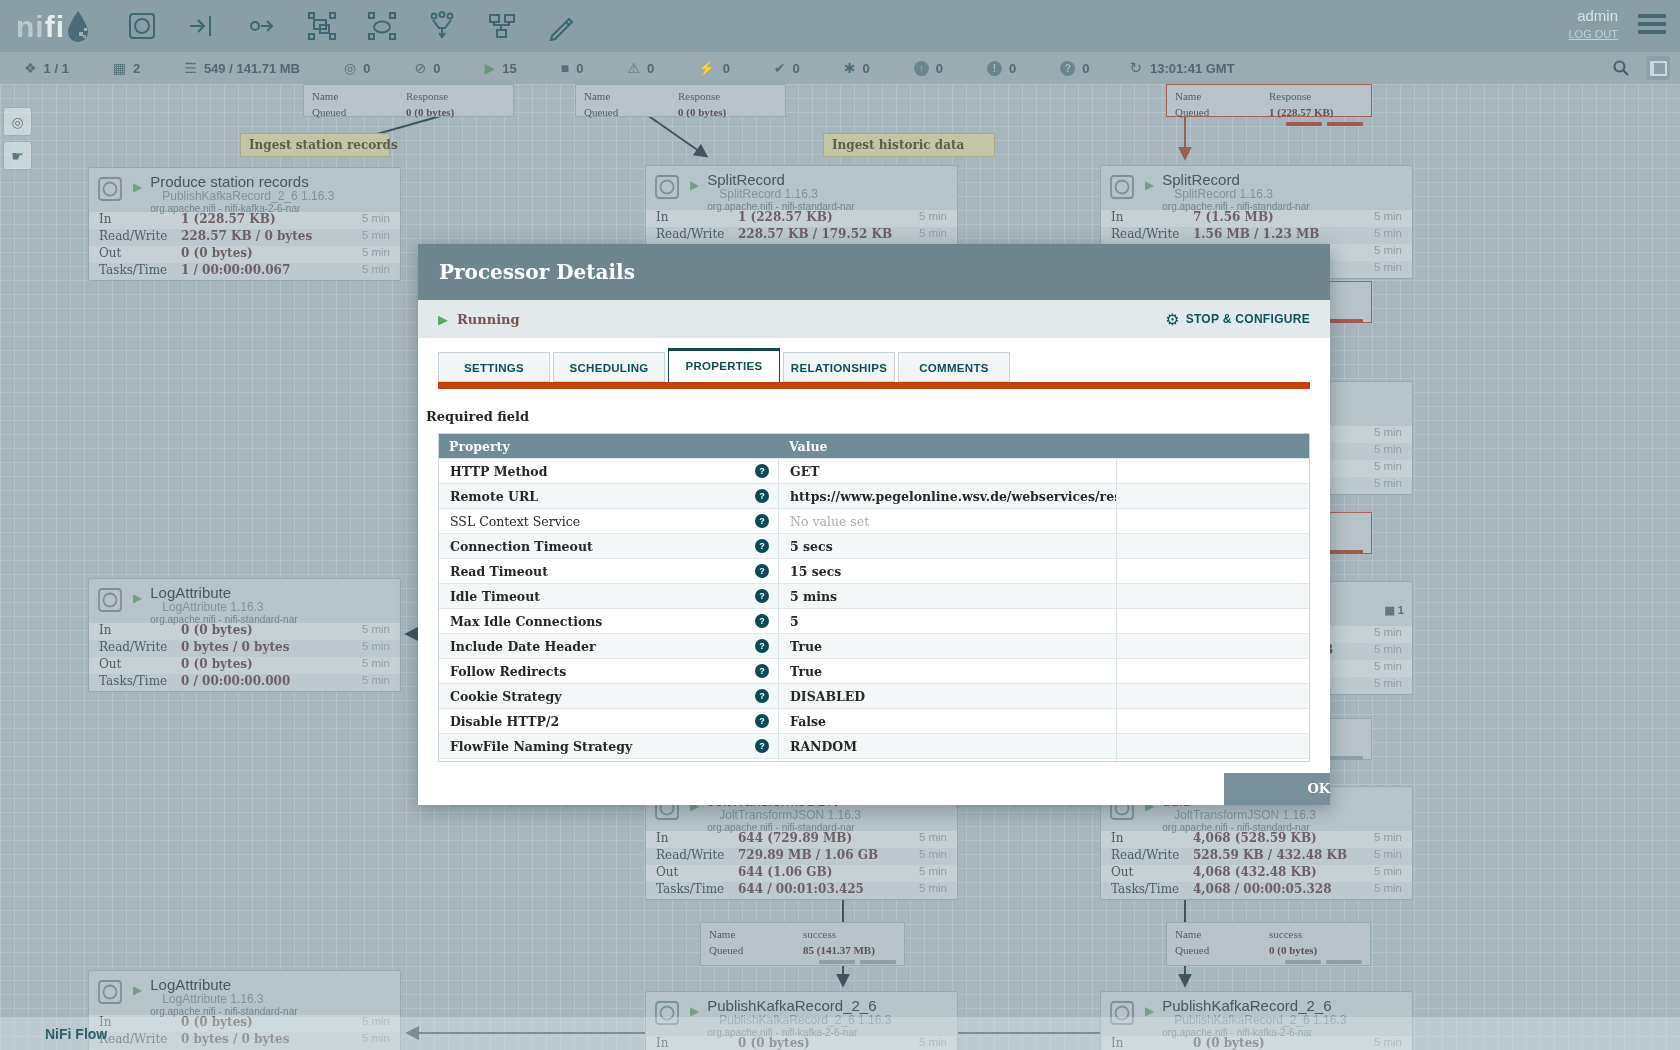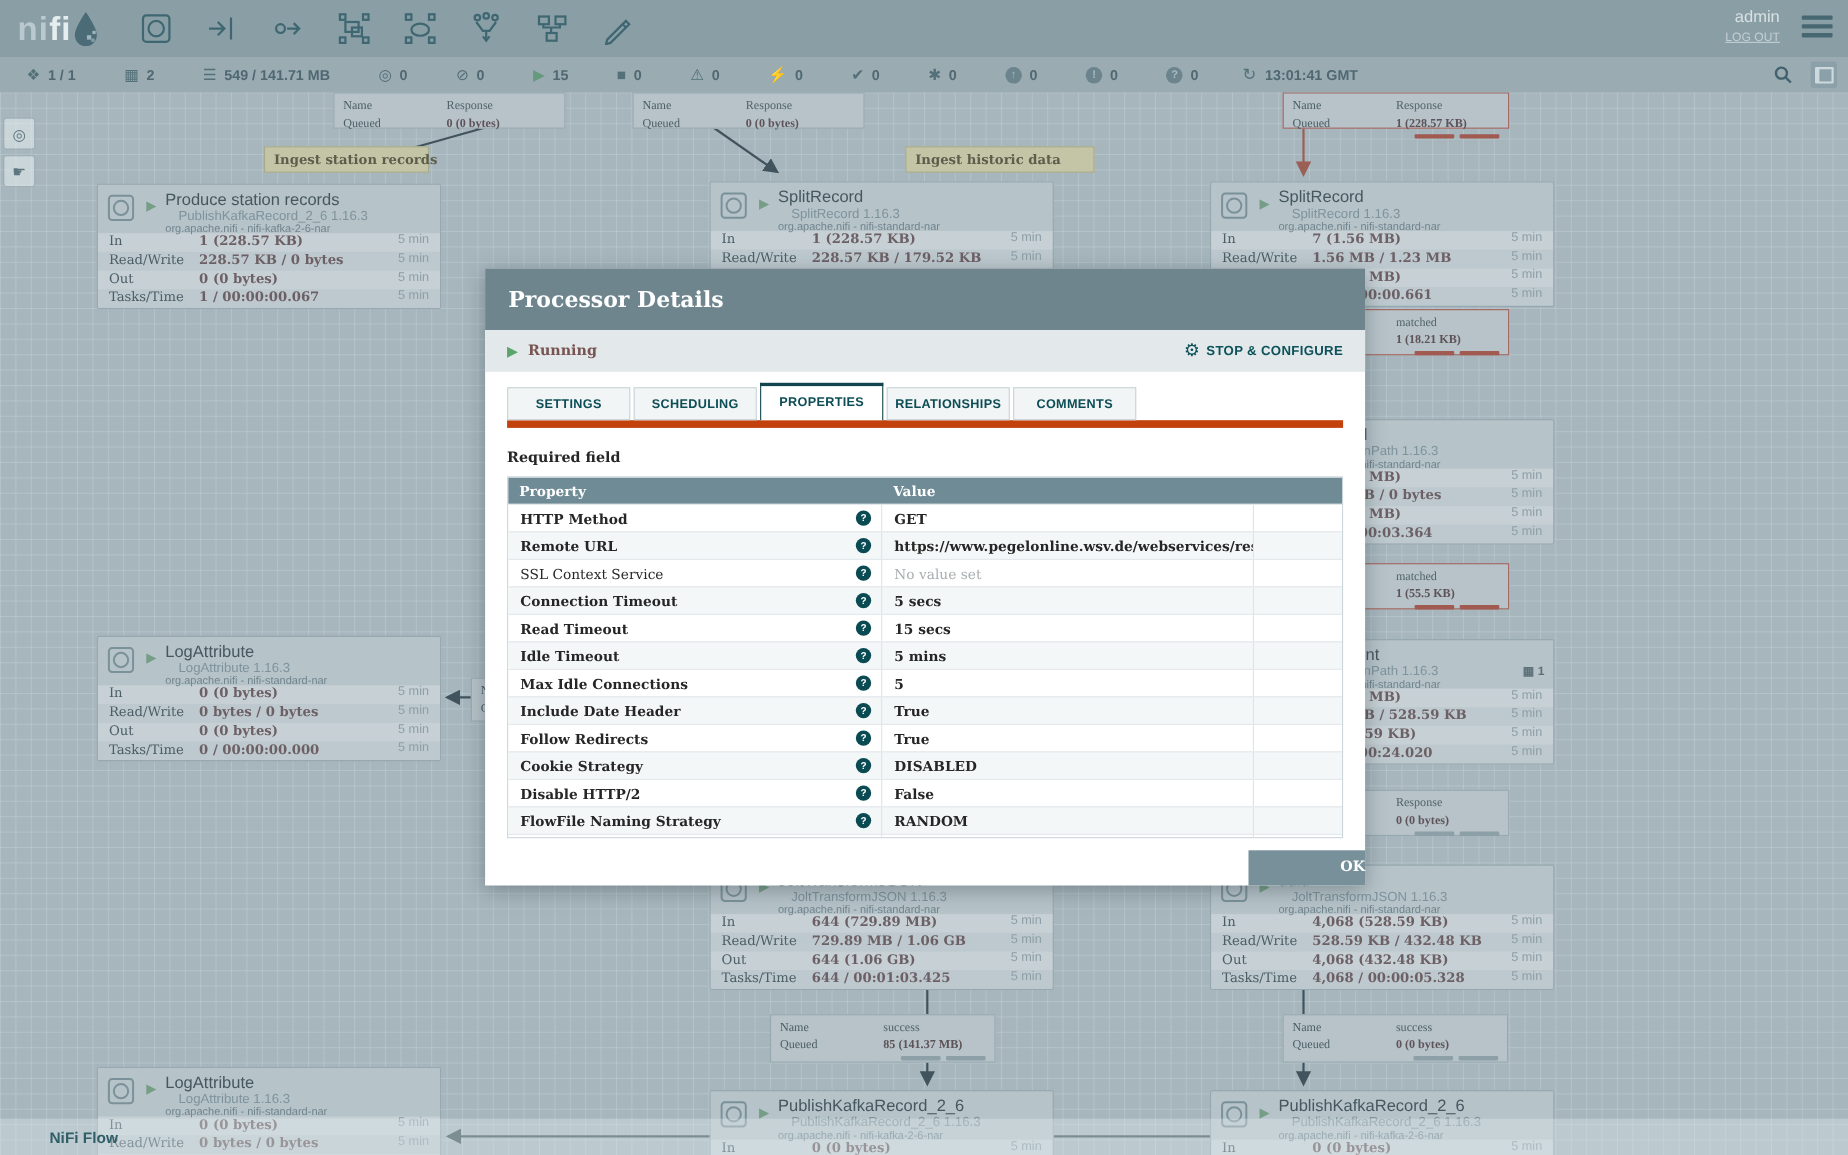--- a/index.html
+++ b/index.html
@@ -66,32 +66,32 @@
   .cv{color:#53646c;}
   .cv.b{font-weight:bold;color:#5d5358;}
   .cbars{display:flex;gap:5px;justify-content:flex-end;margin-top:2px;}
   .cbar{width:36px;height:4px;background:#8da0a8;border-radius:1px;}
   .conn.red .cbar{background:#a05a50;}
 
   .footer{position:absolute;left:0;top:1017px;width:1680px;height:33px;background:rgba(224,233,236,.38);z-index:3;display:flex;align-items:center;}
   .crumb{margin-left:45px;font-size:14px;font-weight:bold;color:#2f5d68;cursor:pointer;}
 
   
-  .dialog{position:absolute;left:441px;top:244px;width:800px;height:561px;background:#fff;z-index:10;box-shadow:0 4px 18px rgba(30,45,52,.35);}
+  .dialog{position:absolute;left:418px;top:244px;width:912px;height:561px;background:#fff;z-index:10;box-shadow:0 4px 18px rgba(30,45,52,.35);}
   .dlg-head{height:56px;background:#6f858e;color:#fff;font-family:"DejaVu Serif",serif;font-weight:bold;font-size:20px;line-height:56px;padding-left:21px;}
   .dlg-state{height:38px;background:#e3e8ea;display:flex;align-items:center;padding:0 20px;}
   .dlg-state .play{color:#5aa56b;font-size:13px;}
   .dlg-state .stxt{font-family:"DejaVu Serif",serif;font-weight:bold;font-size:13px;color:#775351;margin-left:9px;}
   .dlg-action{margin-left:auto;display:flex;align-items:center;gap:6px;cursor:pointer;}
   .dlg-action .gear{font-size:16px;color:#0d525b;}
   .dlg-action .atxt{font-size:12px;font-weight:bold;letter-spacing:.3px;color:#0d525b;}
   .tabs{display:flex;margin:14px 20px 0;border-bottom:7px solid #c2410c;}
   .tab{width:112px;height:30px;line-height:30px;text-align:center;font-size:11.5px;font-weight:bold;letter-spacing:.3px;color:#0d4d55;background:#f2f5f6;border:1px solid #c9d2d6;margin-right:3px;box-sizing:border-box;cursor:pointer;}
   .tab.active{background:#fff;border:1px solid #12454d;border-top:3px solid #12454d;border-bottom:none;height:34px;margin-top:-4px;margin-bottom:-1px;position:relative;z-index:1;}
-  .reqnote{margin:20px 20px 9px;font-family:"DejaVu Serif",serif;font-weight:bold;font-size:13px;color:#262626;}
+  .reqnote{margin:20px 8px 9px;font-family:"DejaVu Serif",serif;font-weight:bold;font-size:13px;color:#262626;}
   .ptable{margin:0 20px;border:1px solid #ccd6da;height:327px;overflow:hidden;}
   .prow,.phead{display:flex;height:24px;align-items:center;font-family:"DejaVu Serif",serif;font-size:12.5px;}
   .phead{background:#6f8b95;color:#fff;font-weight:bold;}
   .phead .c1{padding-left:10px;}
   .c1{width:339px;flex:none;display:flex;align-items:center;box-sizing:border-box;}
   .c2{width:338px;flex:none;box-sizing:border-box;padding-left:11px;white-space:nowrap;overflow:hidden;}
   .c3{flex:1;}
   .prow{border-top:1px solid #e1e7ea;color:#262626;}
   .prow:nth-child(even){background:#f4f7f8;}
   .prow .c1{padding-left:11px;}

